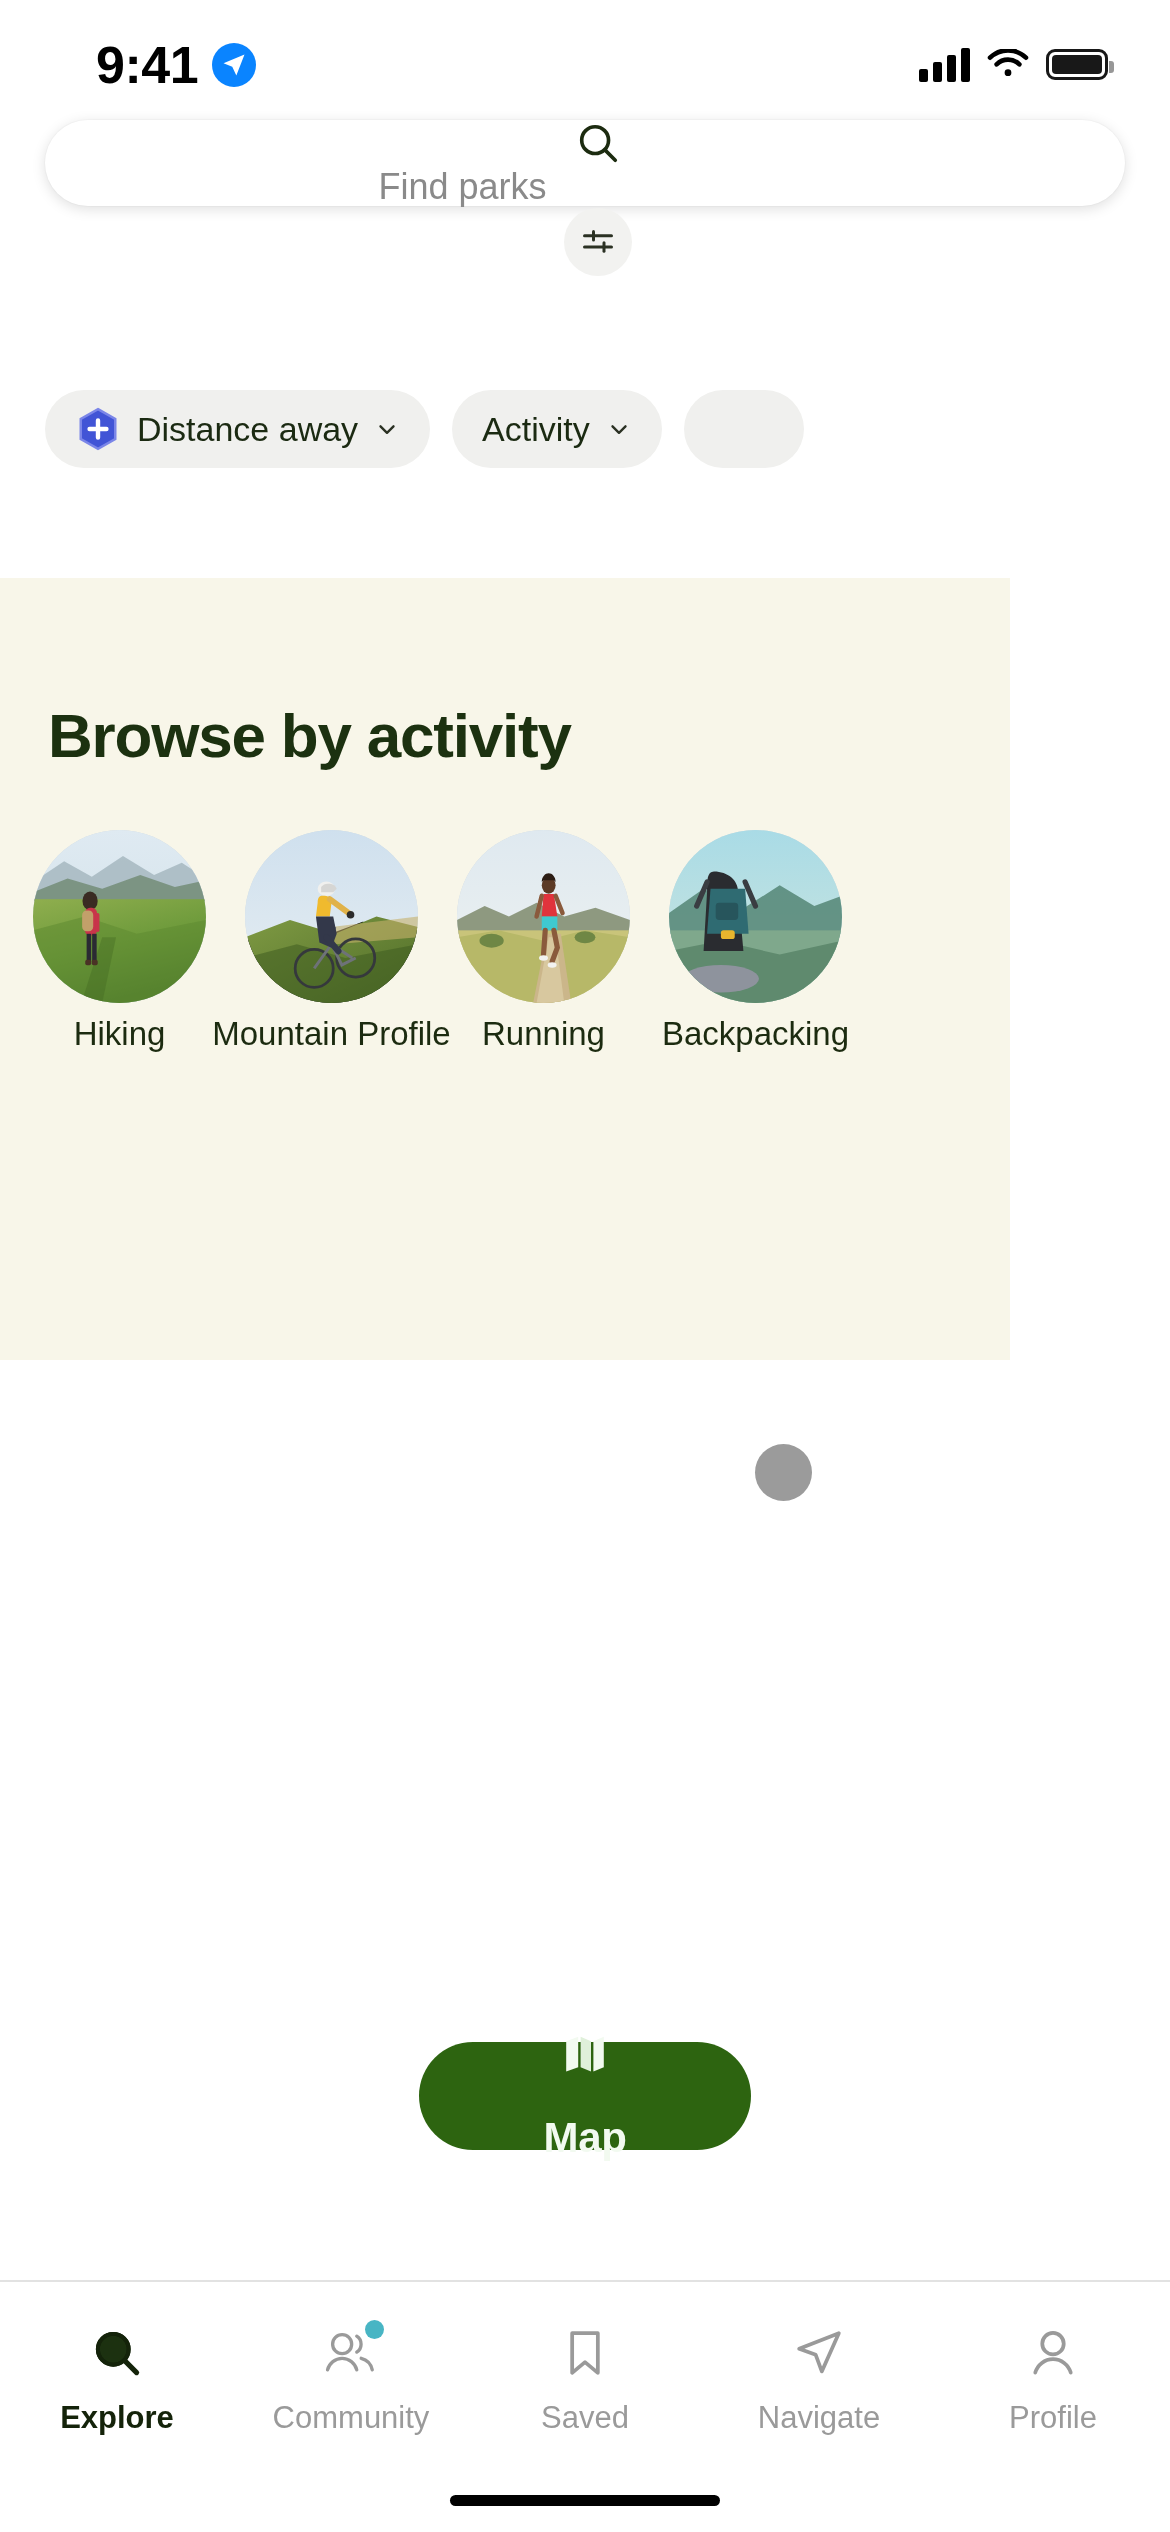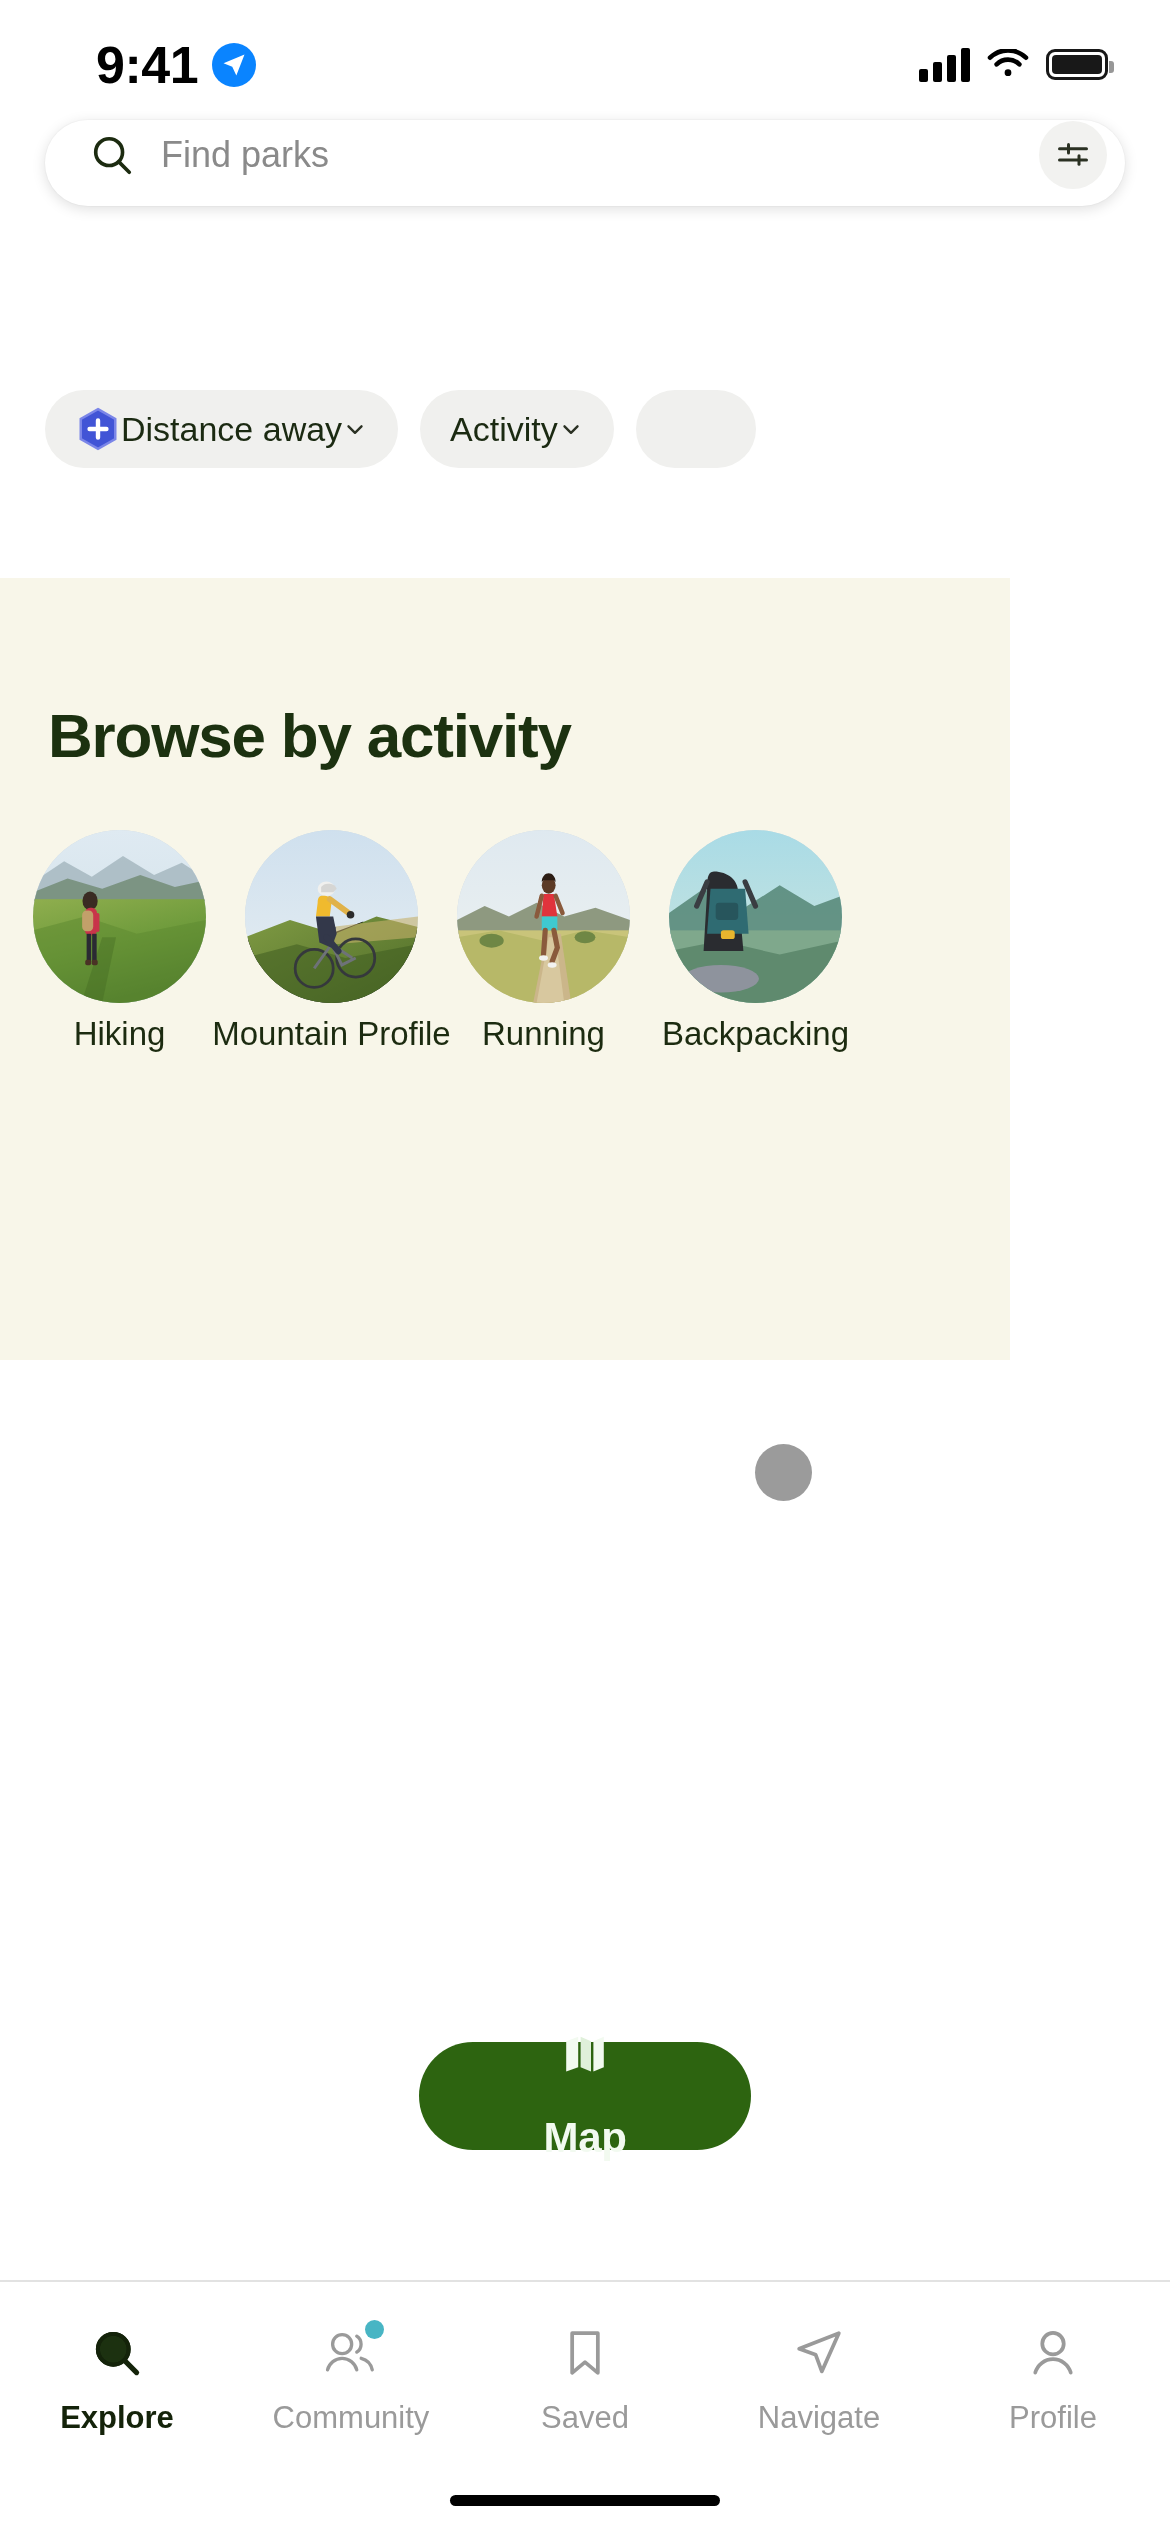--- a/index.html
+++ b/index.html
@@ -94,20 +94,21 @@
     width: 1080px; height: 86px;
   }
   .search-bar {
     width: 100%; height: 100%;
     background: #ffffff;
     border-radius: 43px;
     box-shadow: 0 3px 14px rgba(0,0,0,0.13), 0 0 0 1px rgba(0,0,0,0.02);
     display: flex;
     align-items: center;
     padding: 0 18px 16px 44px;
+    flex-direction: column;
   }
   .search-icon { flex: 0 0 auto; display: flex; align-items: center; }
   .search-input {
     flex: 1 1 auto;
     border: none;
     outline: none;
     background: transparent;
     font-family: "Liberation Sans", sans-serif;
     font-size: 36px;
     color: #1a1a1a;
@@ -138,20 +139,21 @@
     padding-left: 45px;
     overflow: hidden;
   }
   .chip {
     flex: 0 0 auto;
     height: 78px;
     background: #f0f0ee;
     border-radius: 39px;
     display: flex;
     align-items: center;
+    gap: 16px;
     padding: 0 30px;
     border: none;
     cursor: pointer;
   }
   .chip-label {
     font-size: 34px;
     color: #1b2a12;
     white-space: nowrap;
     font-family: "Liberation Sans", sans-serif;
   }

